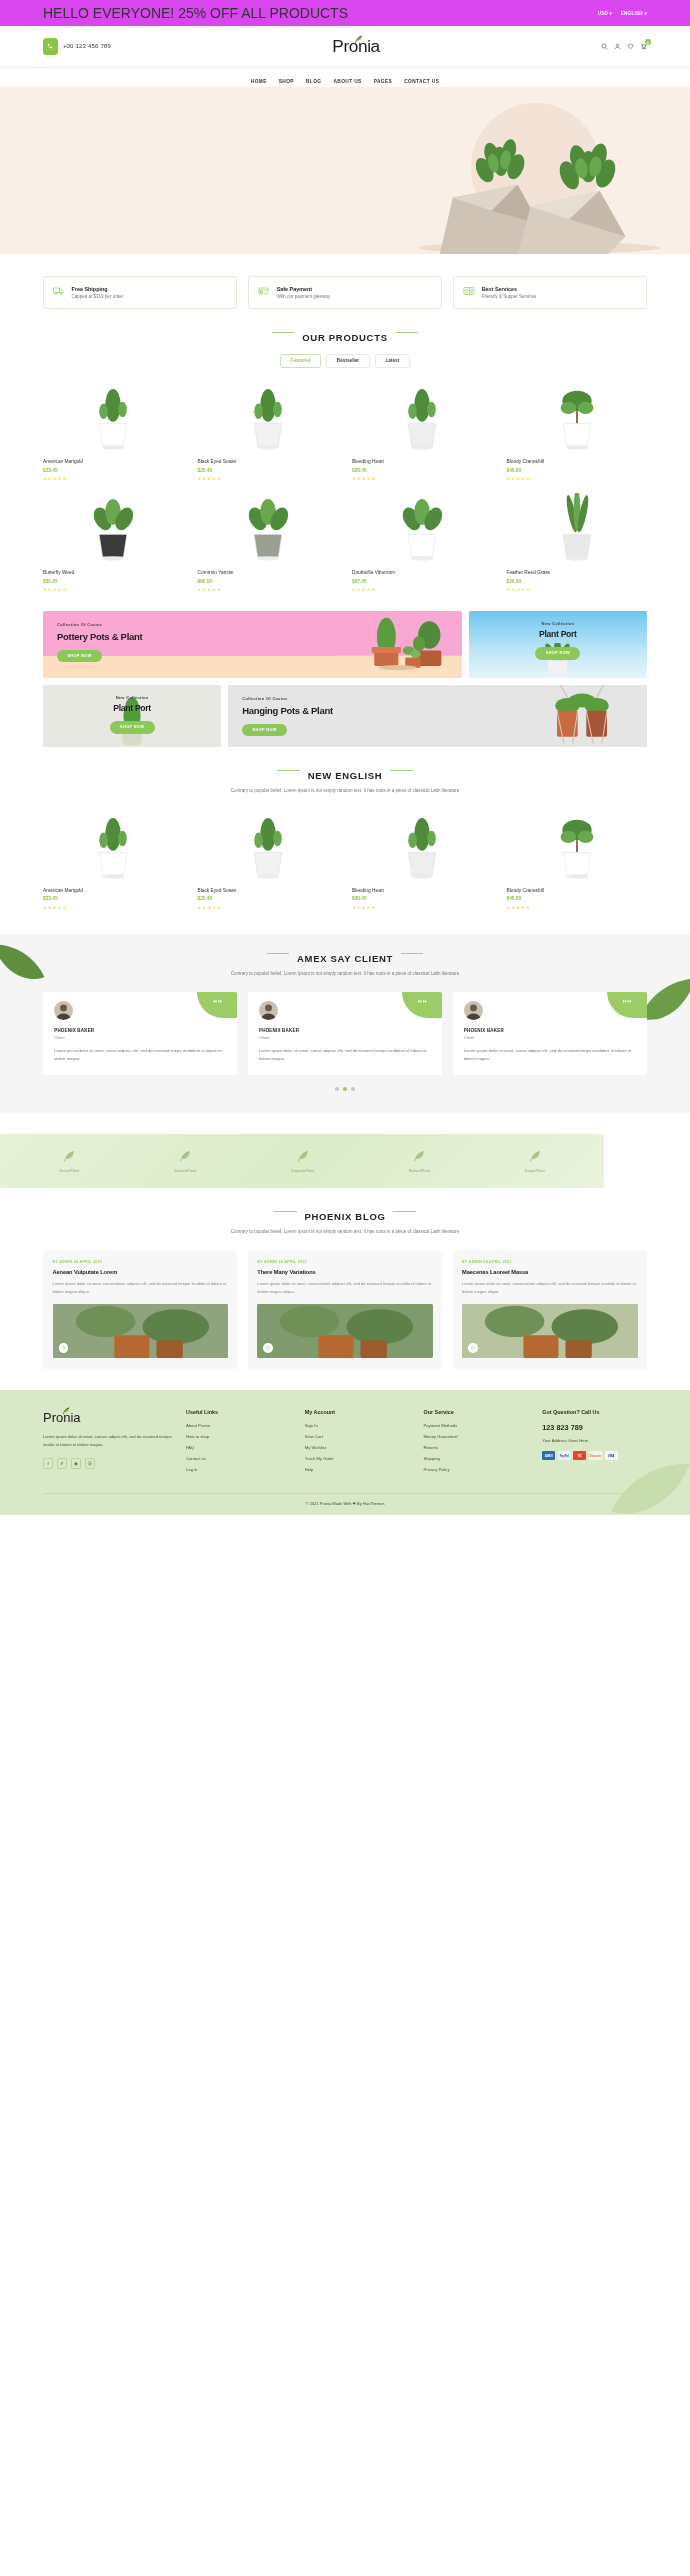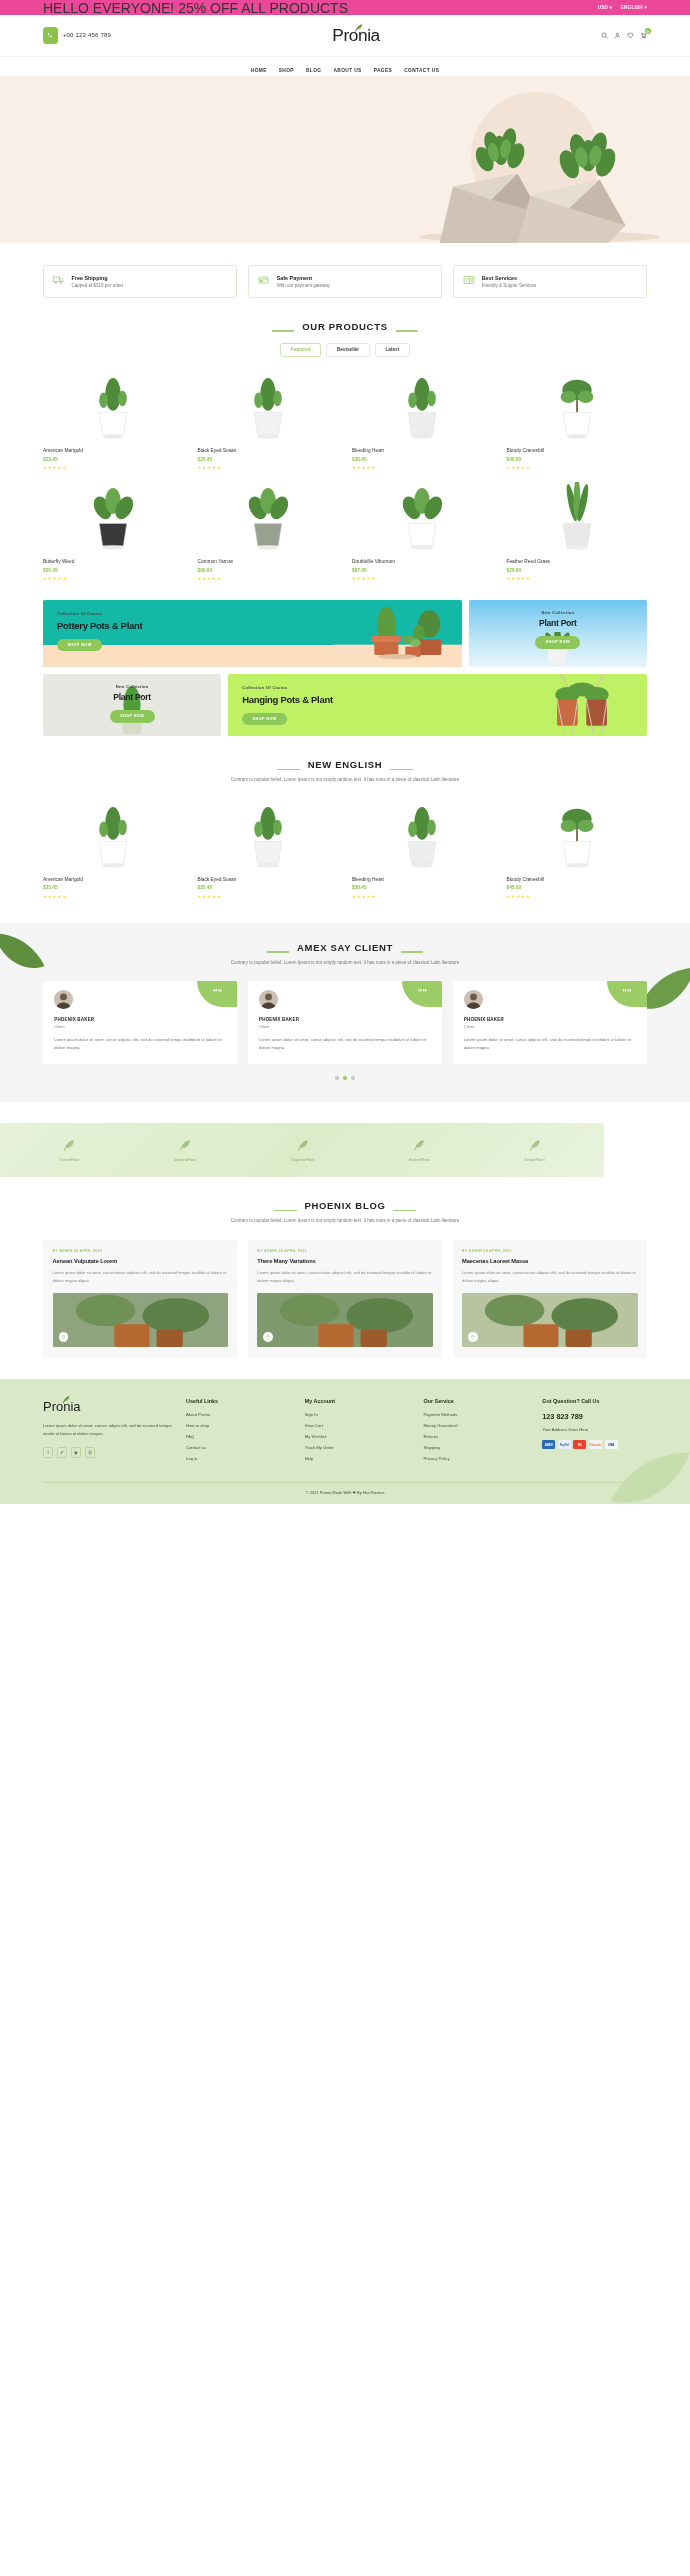--- a/index.html
+++ b/index.html
@@ -4,21 +4,21 @@
 <style>
   * { box-sizing: border-box; margin: 0; padding: 0; }
   body {
     width: 690px; margin: 0 auto; background: #fff;
     font-family: "Liberation Sans", sans-serif;
     color: #333; -webkit-font-smoothing: antialiased;
   }
   .wrap { width: 604px; margin: 0 auto; }
 
   
-  .topbar { background: #ec4899; height: 15px; display: flex; align-items: center; }
+  .topbar { background: #d946ef; height: 26px; display: flex; align-items: center; }
   .topbar .wrap { display: flex; justify-content: space-between; align-items: center; }
   .topbar-right { display: flex; gap: 8.6px; }
   .topbar-sel { font-size: 4.5px; letter-spacing: 0.3px; color: #fff; font-weight: 600; }
 
   
   .header { height: 41px; display: flex; align-items: center; background: #fff; }
   .header .wrap { display: flex; justify-content: space-between; align-items: center; }
   .hdr-phone { display: flex; align-items: center; gap: 5.2px; }
   .phone-ic {
     width: 14.7px; height: 16.4px; border-radius: 3.5px; background: #8bc34a;
@@ -62,21 +62,21 @@
   .services .wrap { display: flex; gap: 11.2px; justify-content: center; }
   .svc {
     flex: 1; border: 0.9px solid #e3ebd8; border-radius: 2.6px; padding: 7.8px 8.6px;
     display: flex; align-items: center; gap: 7px; background: #fff;
   }
   .svc-ic { color: #9ccc65; flex-shrink: 0; }
   .svc-title { font-size: 5.4px; font-weight: 700; color: #222; margin-bottom: 2.2px; }
   .svc-sub { font-size: 4.5px; color: #777; }
 
   
-  .sec-title { display: flex; align-items: flex-end; justify-content: center; gap: 7.8px; }
+  .sec-title { display: flex; align-items: flex-start; justify-content: center; gap: 7.8px; }
   .sec-title span { font-size: 9.5px; font-weight: 700; color: #222; letter-spacing: 0.7px; }
   .sec-line { width: 22.4px; height: 1.2px; background: #a5cf78; }
   .sec-desc { text-align: center; font-size: 4.5px; color: #777; line-height: 1.85; margin-top: 6px; }
 
   
   .tabs { display: flex; justify-content: center; gap: 5.2px; margin: 11.2px 0 14.7px; }
   .tab {
     border: 0.9px solid #e6e6e6; border-radius: 2.6px; padding: 3.5px 9.5px; font-size: 4.7px;
     color: #444; background: #fff; cursor: pointer; font-weight: 600;
   }
@@ -91,24 +91,24 @@
   }
   .pname { font-size: 4.8px; color: #333; margin-top: 7.8px; font-weight: 500; }
   .pprice { font-size: 4.8px; color: #8bc34a; margin-top: 3.5px; font-weight: 600; }
   .stars { margin-top: 3.5px; color: #fdd835; font-size: 4.3px; letter-spacing: 1px; }
 
   
   .promos { margin-top: 19px; }
   .prow1 { display: flex; gap: 7px; }
   .prow2 { display: flex; gap: 7px; margin-top: 7px; }
   .pban { position: relative; overflow: hidden; border-radius: 1.7px; }
-  .pb-main { flex: 2.35; height: 67px; background: #14b8a6; }
+  .pb-main { flex: 2.35; height: 67px; background: #f9a8d4; }
   .pb-blue { flex: 1; height: 67px; background: linear-gradient(180deg,#6ec6f0 0%,#bfe6f7 60%,#e8f5fb 100%); }
   .pb-small { flex: 1; height: 62px; background: #e6e8e1; }
-  .pb-wide { flex: 2.35; height: 62px; background: #bef264; }
+  .pb-wide { flex: 2.35; height: 62px; background: #e5e5e5; }
   .pb-inner { position: relative; z-index: 3; padding: 11.2px 0 0 14px; }
   .pb-kicker { font-size: 4px; color: #444; letter-spacing: 0.3px; margin-bottom: 3.5px; font-weight: 600; }
   .pb-title { font-size: 9.5px; font-weight: 700; color: #1d1d1d; line-height: 1.18; letter-spacing: -0.3px; }
   .pb-btn {
     display: inline-block; background: #8dc75a; color: #fff; border-radius: 12px;
     font-size: 3.8px; letter-spacing: 0.4px; padding: 4.3px 10.4px; margin-top: 7.8px; font-weight: 700;
     border: none; cursor: pointer;
   }
   .pb-center { text-align: center; padding: 9.5px 0 0; }
   .pb-center .pb-title { font-size: 8.6px; }

